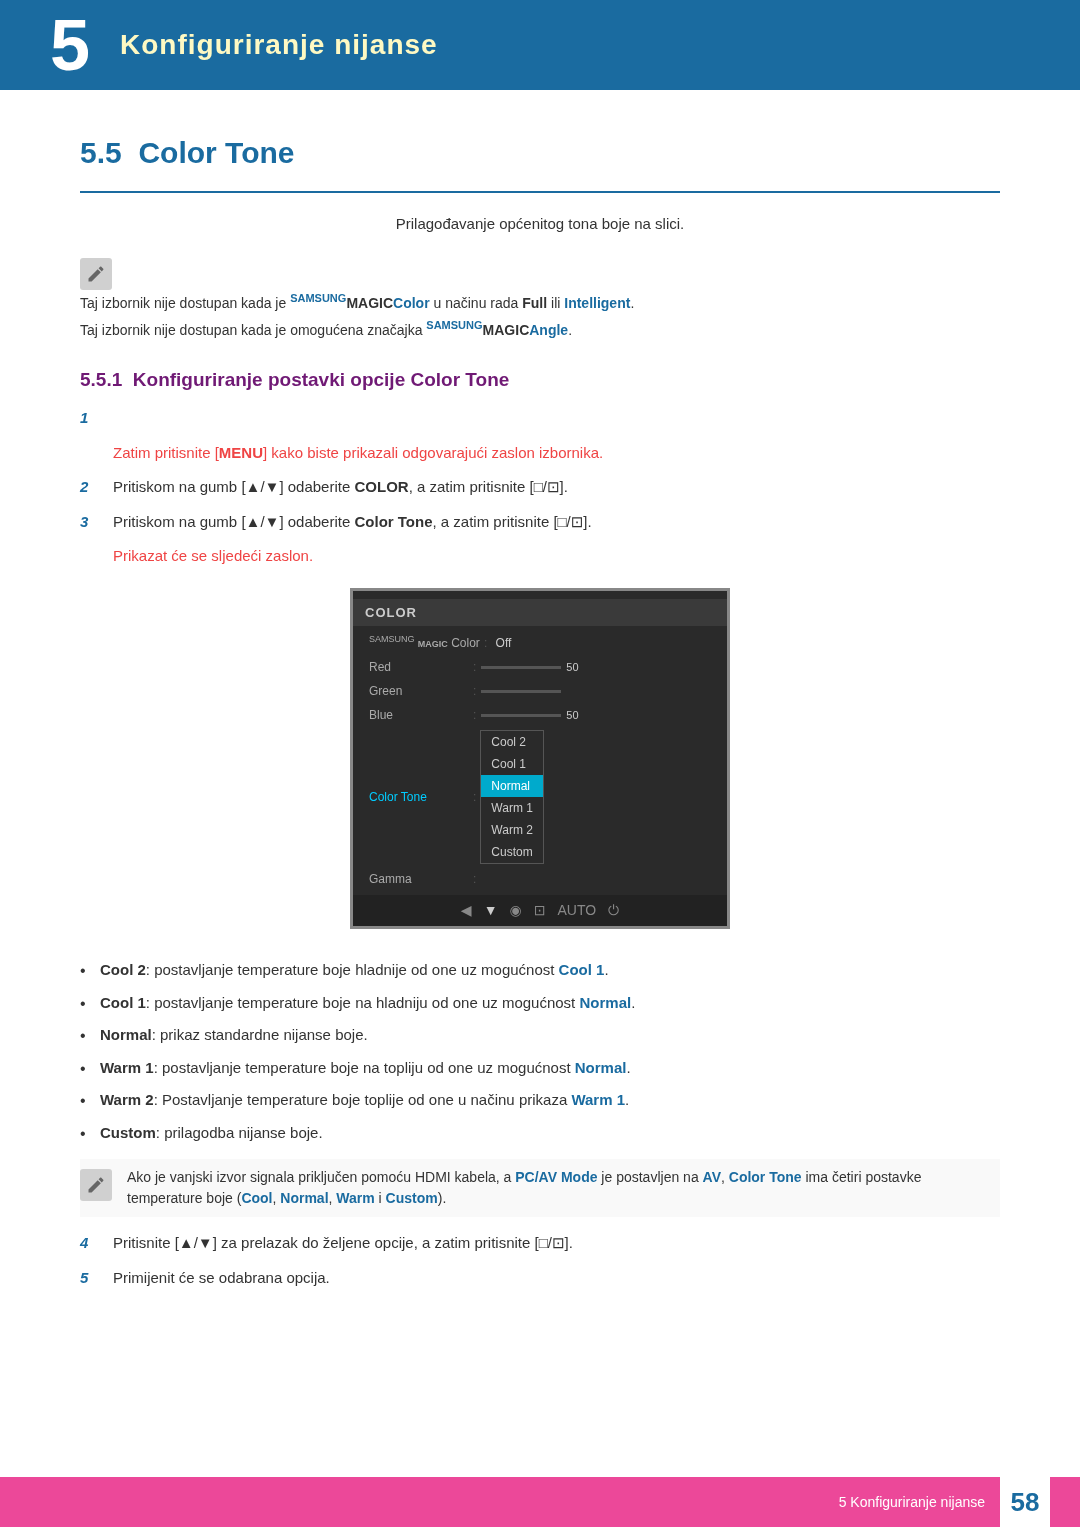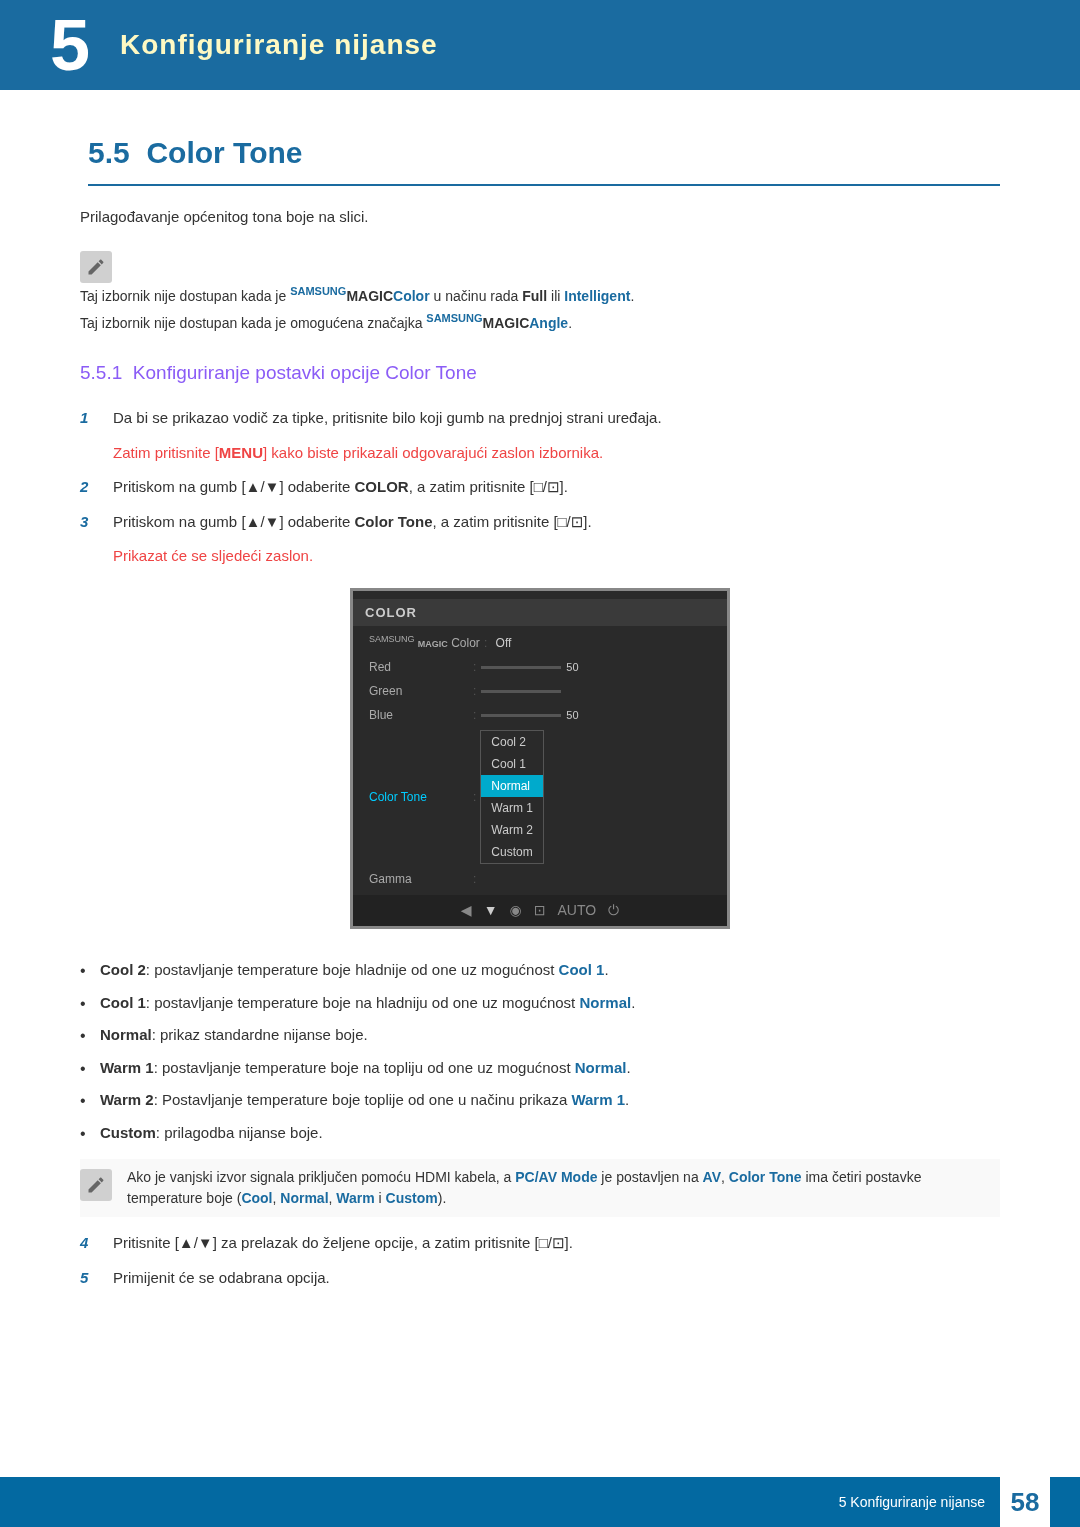--- a/index.html
+++ b/index.html
@@ -43,29 +43,29 @@
     .content {
       padding: 40px 80px 80px 80px;
     }
 
     
     .section-title {
       color: #1a6ba0;
       font-size: 30px;
       font-weight: bold;
       margin-bottom: 20px;
-      padding-bottom: 9px;
+      padding-bottom: 16px;
       border-bottom: 2px solid #1a6ba0;
-      margin-left: 8px;
     }
 
     .intro-text {
       font-size: 15px;
       color: #333;
       margin-bottom: 20px;
+      text-align: center;
     }
 
     
     .note-box {
       display: flex;
       align-items: flex-start;
       margin-bottom: 25px;
       flex-direction: column;
     }
     .note-icon {
@@ -90,24 +90,24 @@
       flex-direction: column;
       gap: 4px;
     }
     .note-line {
       font-size: 14px;
       color: #333;
     }
 
     
     .subsection-title {
-      color: #8b5cf6;
+      color: #701a75;
       font-size: 19px;
-      font-weight: normal;
-      margin-bottom: 20px;
+      font-weight: bold;
+      margin-bottom: 13px;
       margin-top: 10px;
     }
 
     
     .step {
       display: flex;
       align-items: flex-start;
       margin-bottom: 12px;
     }
     .step-number {
@@ -267,21 +267,21 @@
       line-height: 1.5;
     }
 
     
     .footer {
       position: absolute;
       bottom: 0;
       left: 0;
       right: 0;
       height: 50px;
-      background: #0369a1;
+      background: #ec4899;
       display: flex;
       align-items: center;
       justify-content: flex-end;
       padding: 0 30px;
     }
     .footer-text {
       color: white;
       font-size: 14px;
       margin-right: 15px;
     }
@@ -332,21 +332,20 @@
       </div>
     </div>
   </div>
 
   <div class="subsection-title">
     <span>5.5.1</span>&nbsp;&nbsp;<span>Konfiguriranje postavki opcije Color Tone</span>
   </div>
 
   <div class="step">
     <div class="step-number">1</div>
-    <div class="step-text">Da bi se prikazao vodič za tipke, pritisnite bilo koji gumb na prednjoj strani uređaja.</div>
   </div>
   <div class="step-sub">
     Zatim pritisnite [<span class="bold">MENU</span>] kako biste prikazali odgovarajući zaslon izbornika.
   </div>
 
   <div class="step">
     <div class="step-number">2</div>
     <div class="step-text">
       Pritiskom na gumb [▲/▼] odaberite <span class="bold">COLOR</span>, a zatim pritisnite [□/⊡].
     </div>

